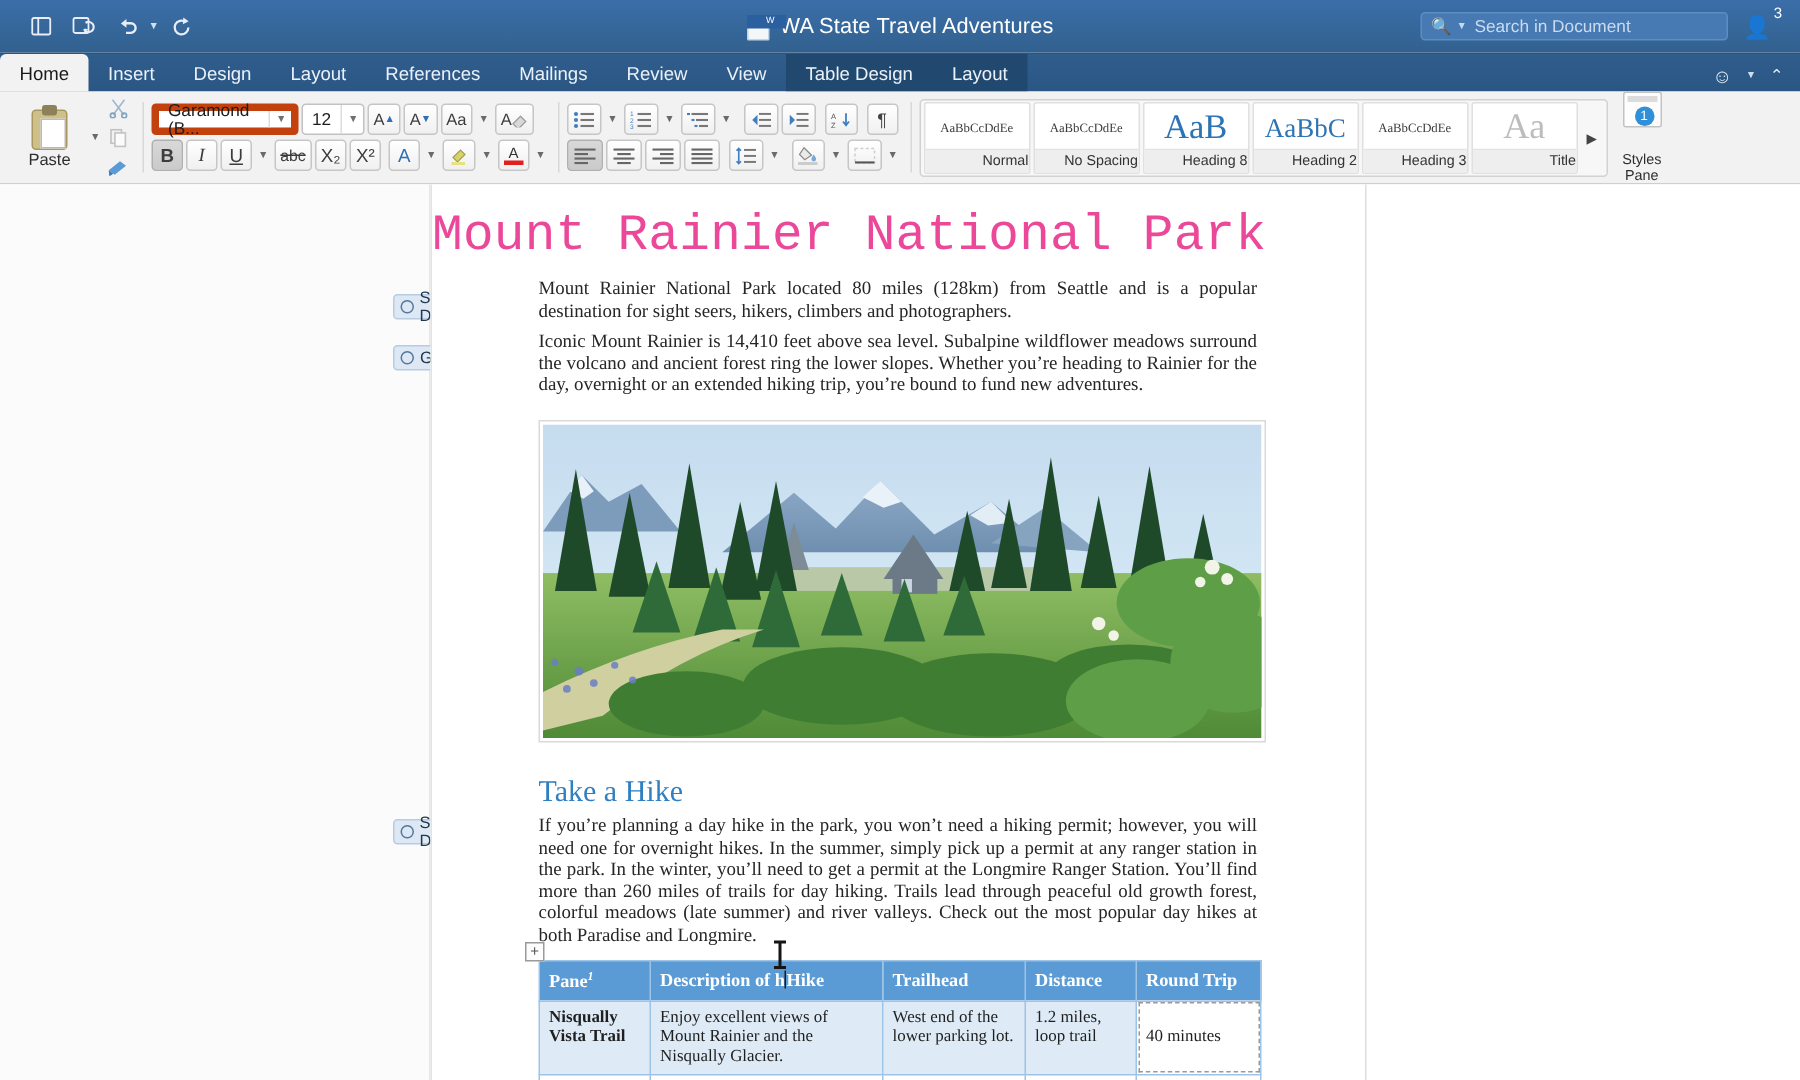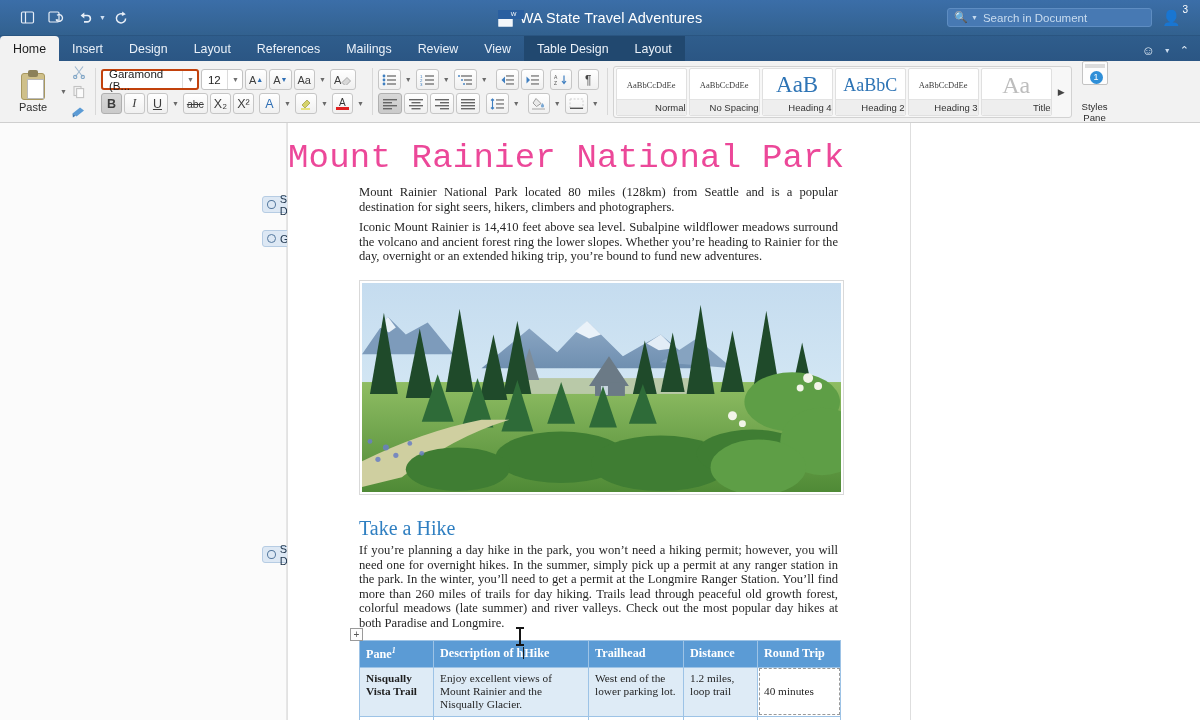--- a/index.html
+++ b/index.html
@@ -92,21 +92,21 @@
   .clipboard .board { position:absolute; left:1px; top:3px; width:24px; height:27px; background:#cfc08a; border:1px solid #a8985f; border-radius:3px; }
   .clipboard .clip { position:absolute; left:8px; top:0px; width:10px; height:7px; background:#8c8159; border-radius:2px; }
   .clipboard .sheet { position:absolute; left:7px; top:9px; width:17px; height:20px; background:#ffffff; border:1px solid #b9b9b9; }
   .paste-label { font-size:11px; color:#2e2e2e; margin-top:1px; }
   .paste-caret { font-size:7px; color:#6a6a6a; }
 
   .minitools { display:flex; flex-direction:column; gap:4px; padding-left:2px; }
   .mt { width:20px; height:16px; display:flex; align-items:center; justify-content:center; font-size:12px; }
 
   .fontname {
-    width:98px; height:21px; border:2px solid #c2410c; border-radius:3px; background:#fff;
+    width:98px; height:21px; border:5px solid #c2410c; border-radius:3px; background:#fff;
     display:flex; align-items:center; padding:0 3px 0 6px; font-size:11.5px; color:#1d1d1d;
   }
   .fontsize {
     width:42px; height:21px; border:1px solid #c2c2c2; border-radius:3px; background:#fff;
     display:flex; align-items:center; padding:0 3px 0 6px; font-size:11.5px; color:#1d1d1d;
   }
   .fld-caret { margin-left:auto; font-size:7px; color:#6f6f6f; border-left:1px solid #dcdcdc; padding-left:4px; height:100%; display:flex; align-items:center; }
 
   .blue { color:#2f6fb5; }
   .bi { font-size:12.5px; }
@@ -510,21 +510,21 @@
         <div class="gitem">
           <div class="gprev small">AaBbCcDdEe</div>
           <div class="glabel">Normal</div>
         </div>
         <div class="gitem">
           <div class="gprev small">AaBbCcDdEe</div>
           <div class="glabel">No Spacing</div>
         </div>
         <div class="gitem">
           <div class="gprev h1">AaB</div>
-          <div class="glabel">Heading 4</div>
+          <div class="glabel">Heading 8</div>
         </div>
         <div class="gitem">
           <div class="gprev h2">AaBbC</div>
           <div class="glabel">Heading 2</div>
         </div>
         <div class="gitem">
           <div class="gprev small">AaBbCcDdEe</div>
           <div class="glabel">Heading 3</div>
         </div>
         <div class="gitem">

